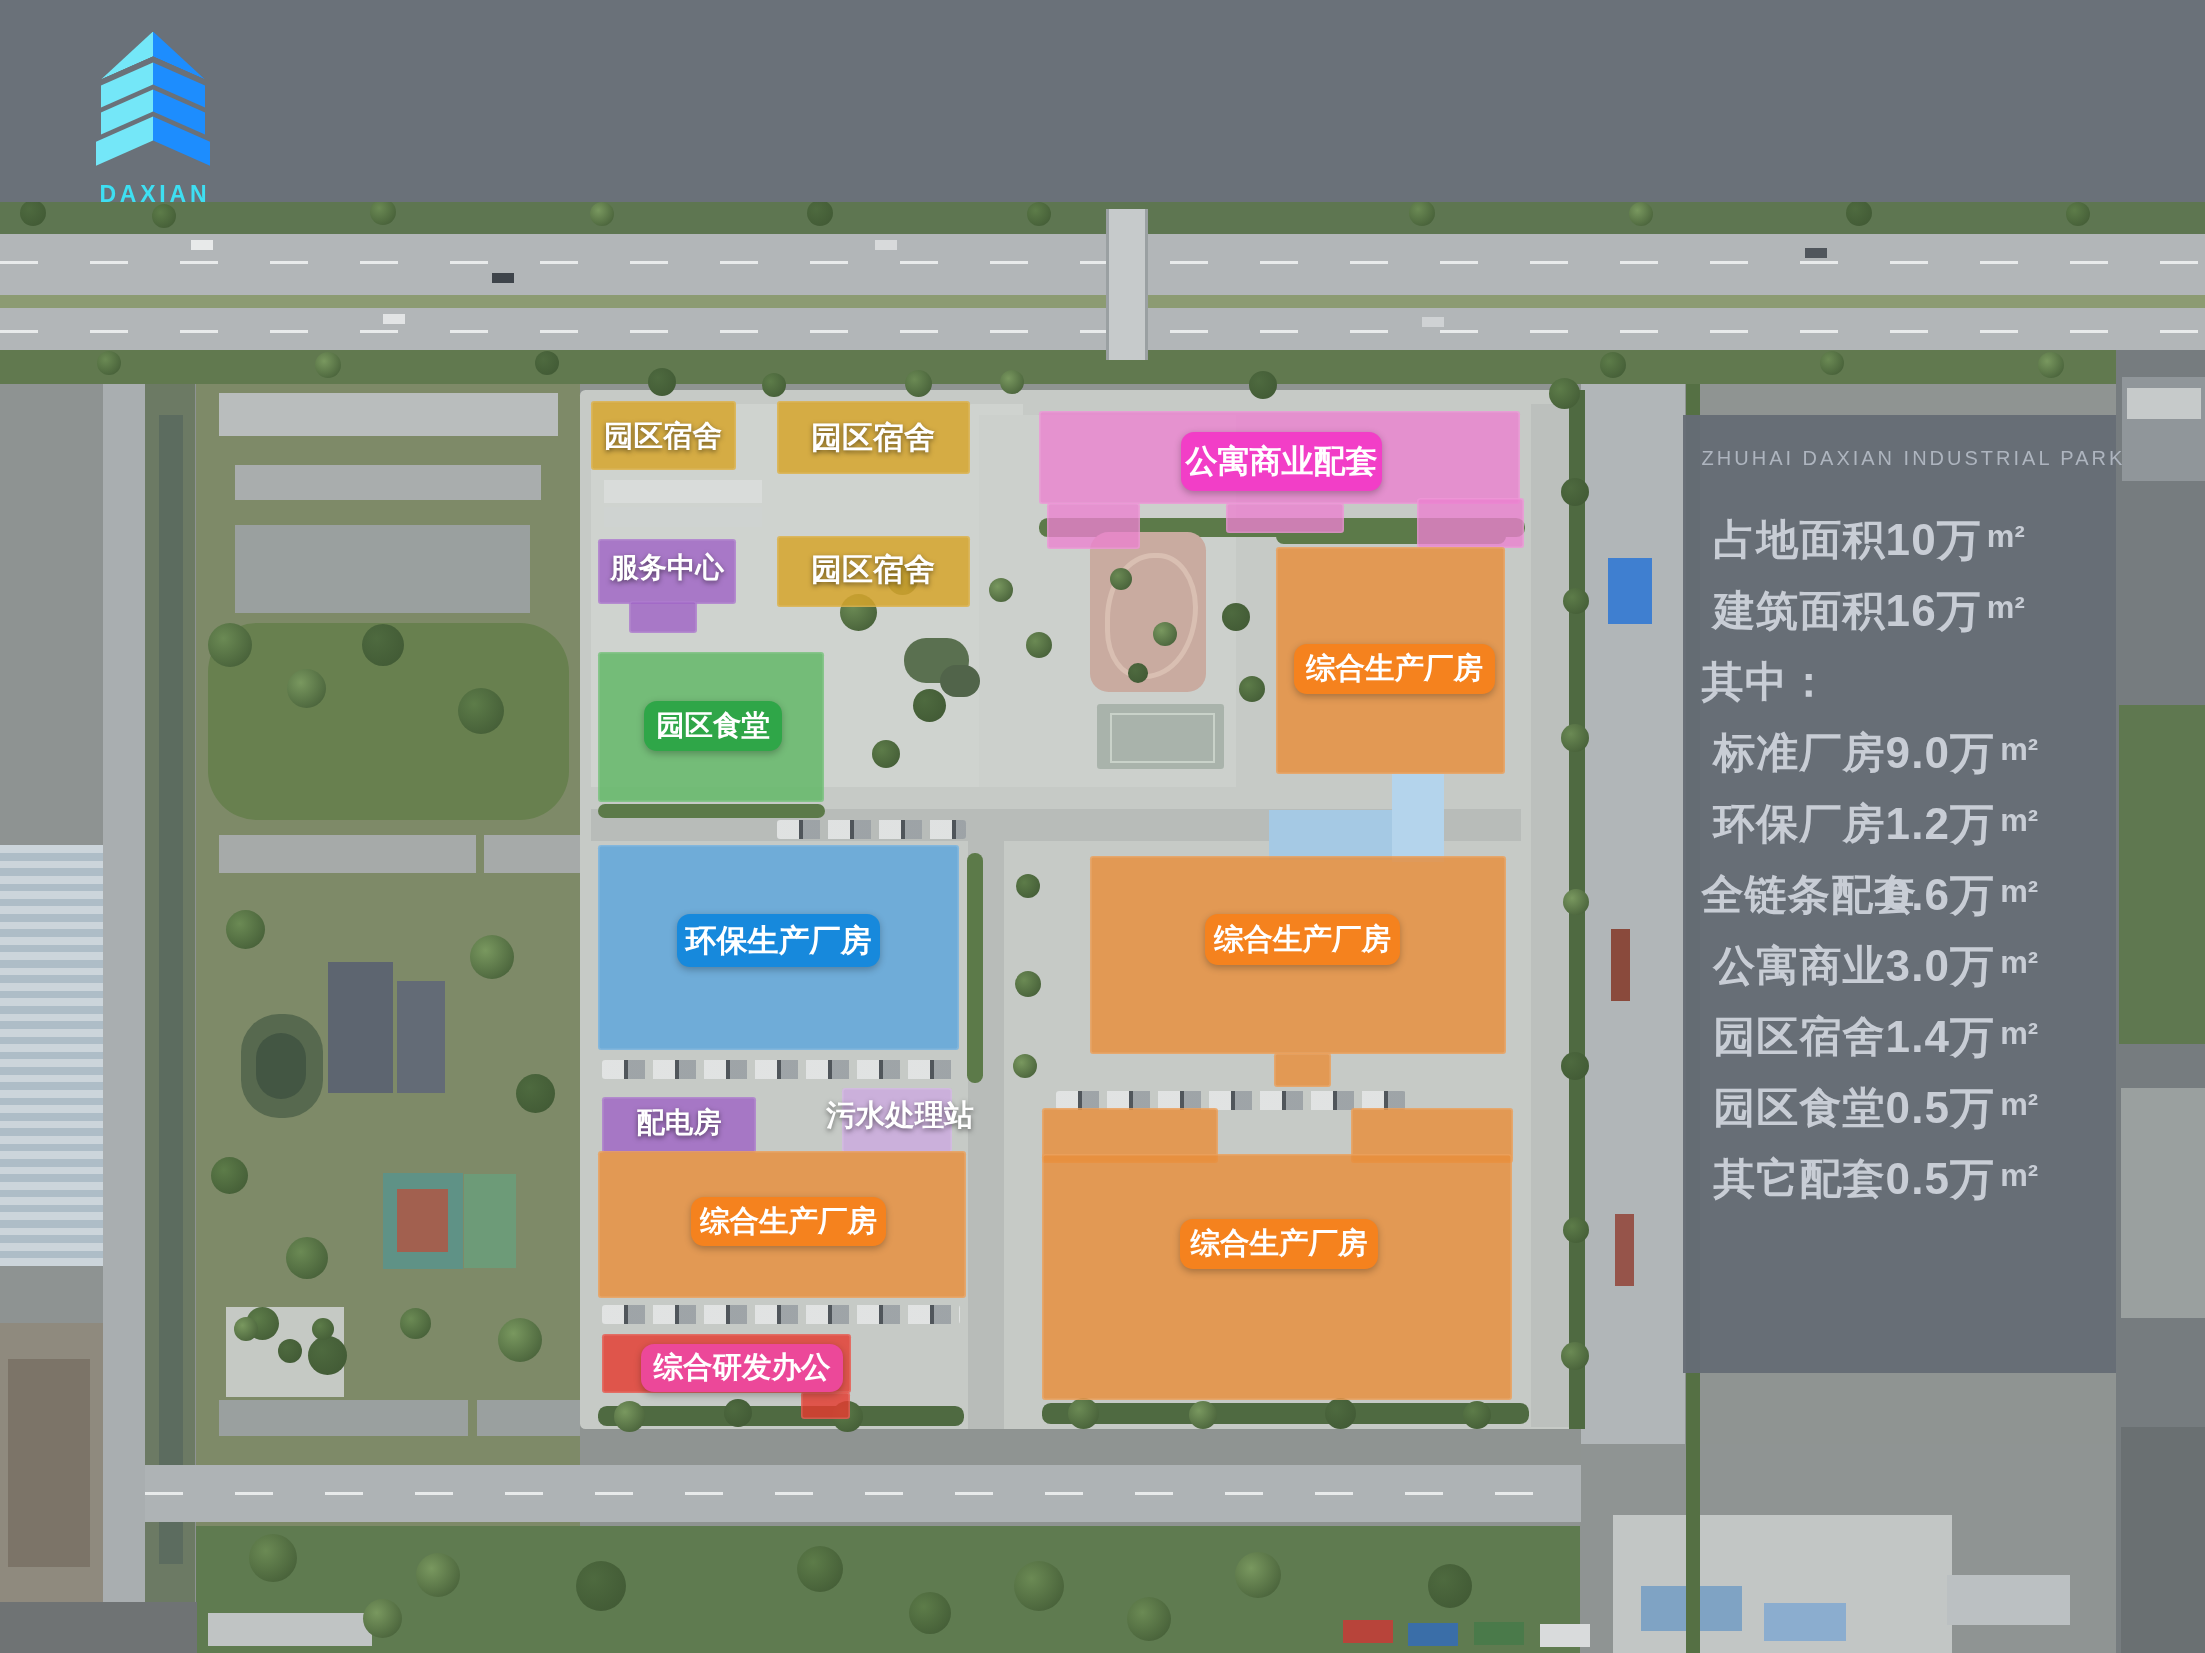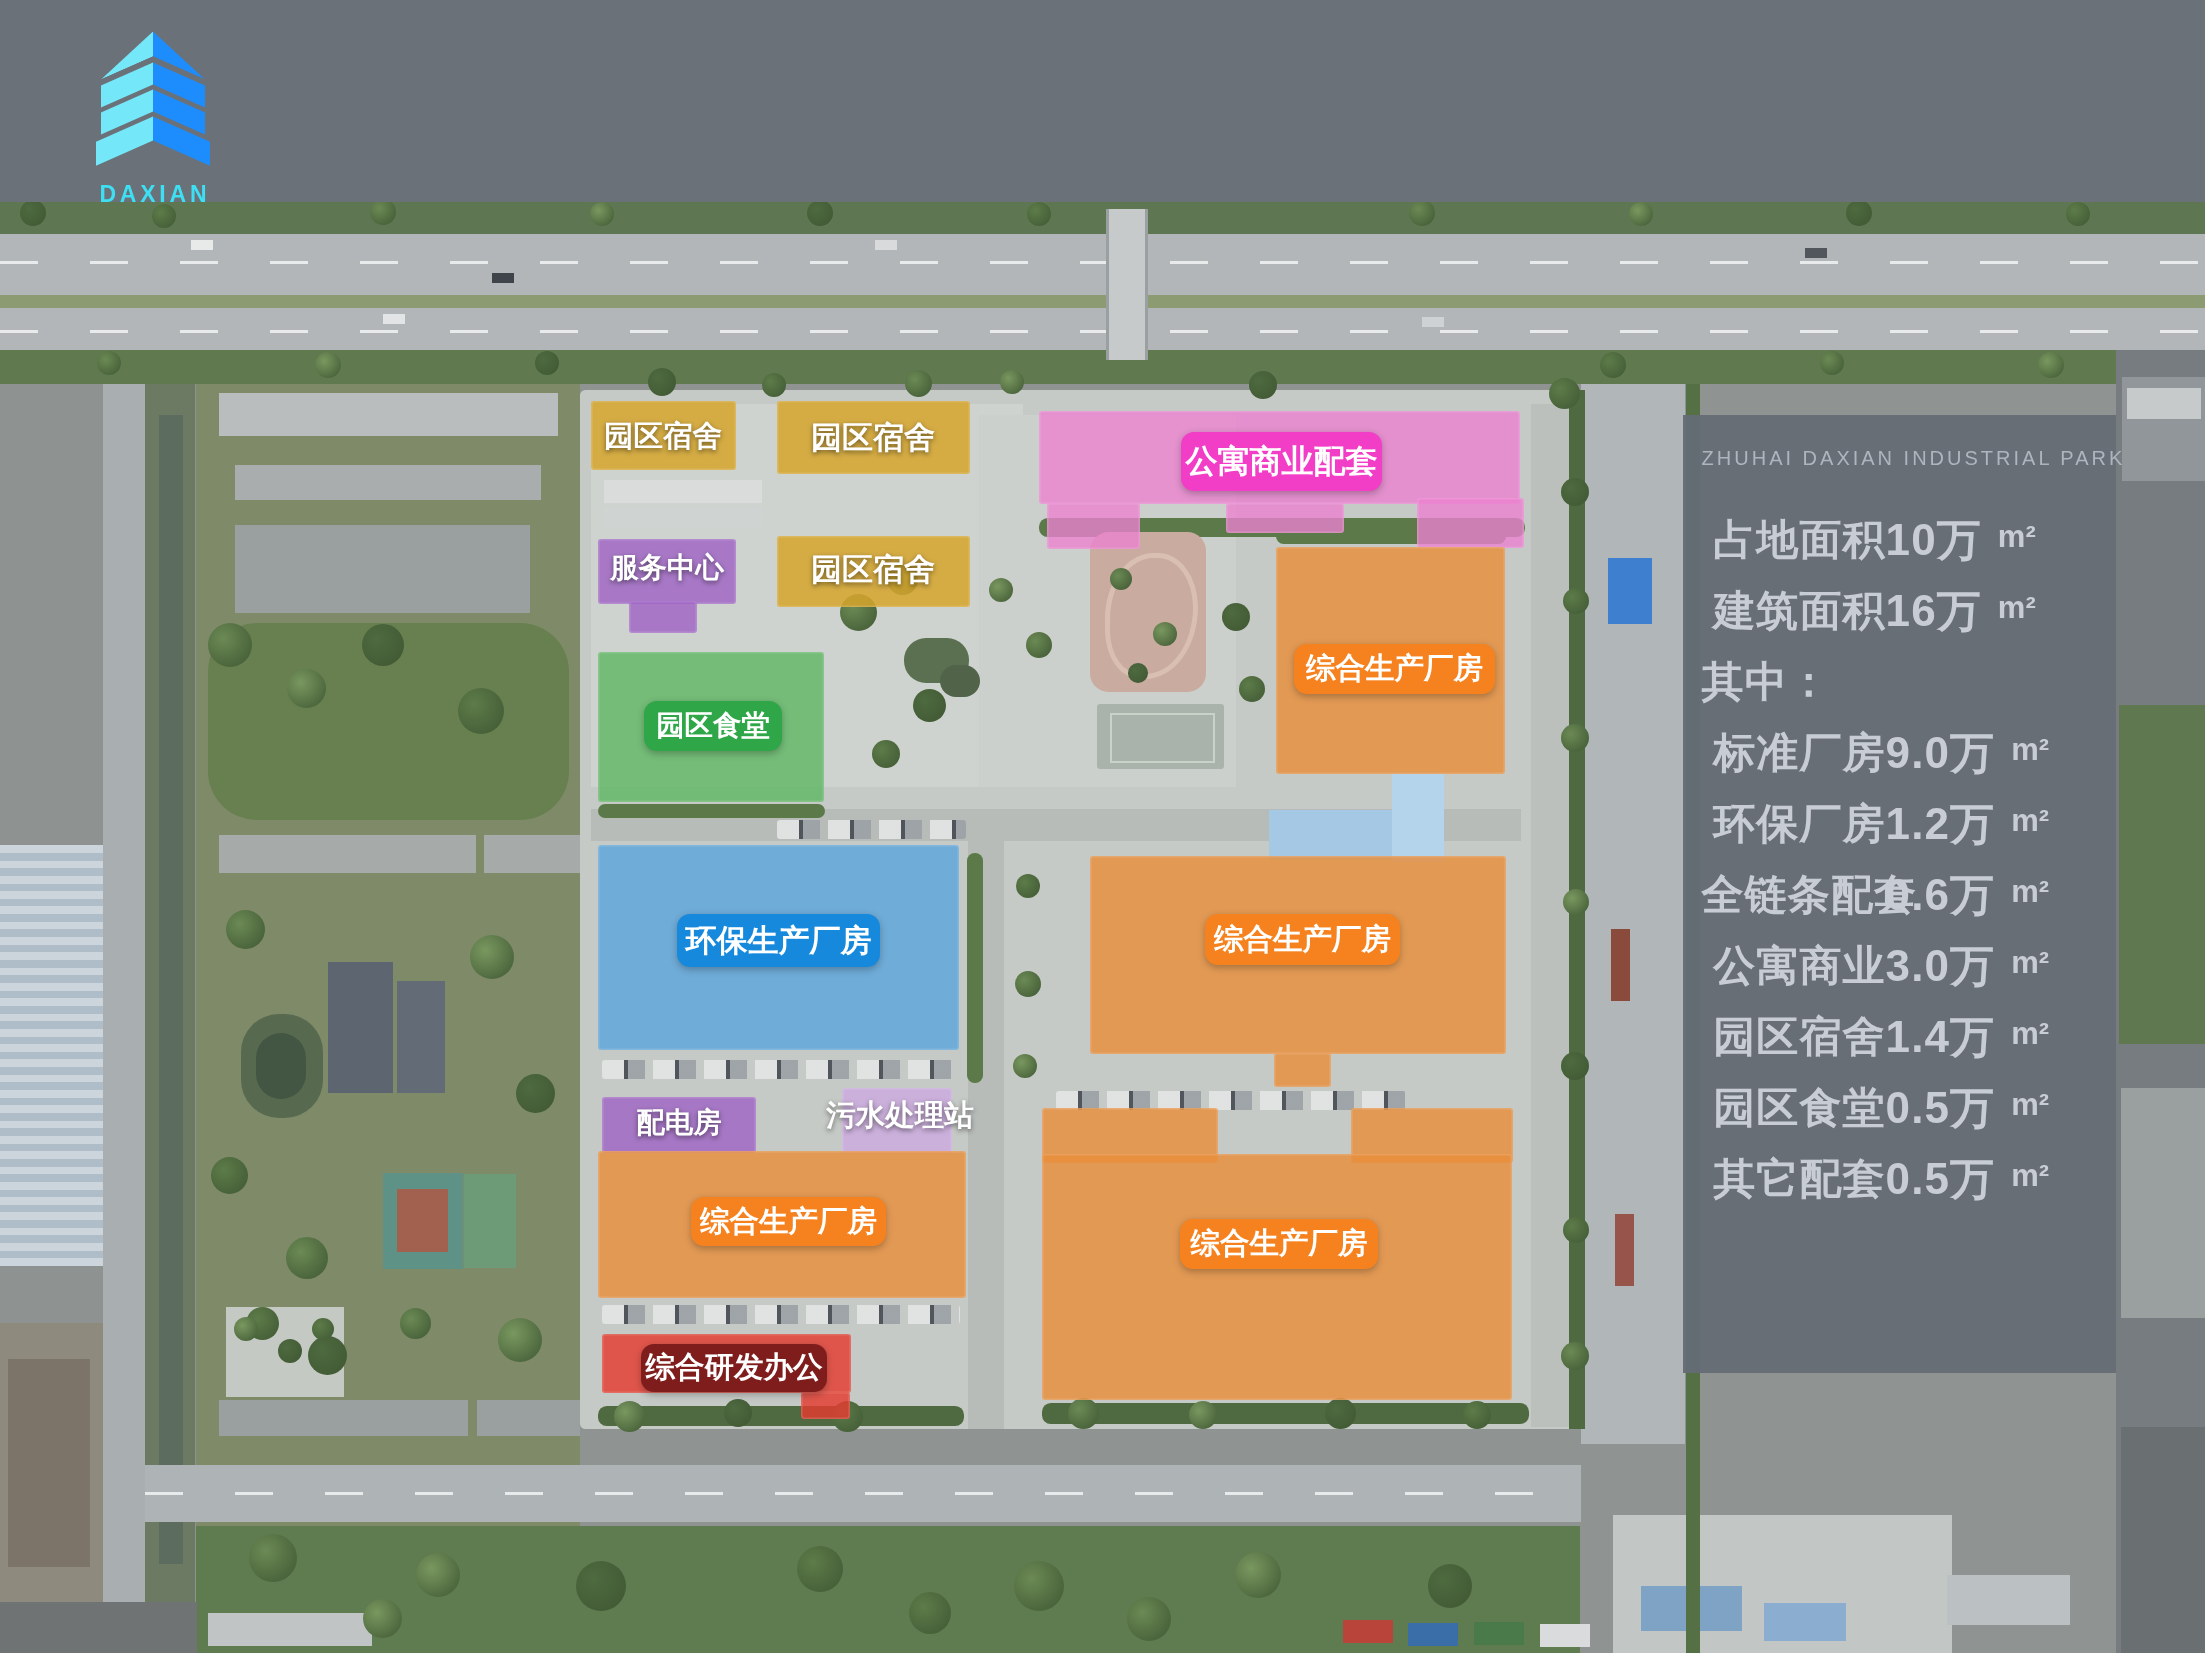--- a/index.html
+++ b/index.html
@@ -57,21 +57,21 @@
     background:rgba(101,108,117,.97);z-index:30;box-sizing:border-box;
     padding:24px 0 0 18.6px;color:#c8cdd5;
   }
   #panel-title{font-size:51px;font-weight:700;letter-spacing:3.3px;color:#cdd2d9;white-space:nowrap;}
   #panel-sub{margin-top:7.7px;font-size:20px;font-weight:400;letter-spacing:3px;color:#aeb5bf;white-space:nowrap;}
   #panel-rows{list-style:none;margin:35px 0 0 0;padding:0;text-align:right;}
   #panel-rows li{height:71px;display:flex;align-items:center;}
   #panel-rows .lbl{display:inline-block;width:184px;font-size:42px;font-weight:700;letter-spacing:1.1px;white-space:nowrap;}
   #panel-rows li.heading .lbl{width:auto;}
   #panel-rows .val{font-size:44px;font-weight:800;letter-spacing:1.1px;white-space:nowrap;}
-  #panel-rows .unit{font-size:31px;font-weight:700;margin-left:16px;transform:translateY(-3.3px);}
+  #panel-rows .unit{font-size:31px;font-weight:700;margin-left:5px;transform:translateY(-3.3px);}
 </style>
 </head>
 <body>
 
 <div id="stage">
 
   <div id="map">
       <div class="dec" style="left: 0px; top: 0px; width: 2205px; height: 164px; background: rgb(178, 182, 184);"></div>
       <div class="dec" style="left: 0px; top: 0px; width: 2205px; height: 32px; background: rgb(94, 118, 81);"></div>
       <div class="dec" style="left: 0px; top: 148px; width: 2205px; height: 34px; background: rgb(97, 121, 79);"></div>
@@ -261,21 +261,21 @@
       <div class="bldg" style="left: 1274px; top: 851px; width: 57px; height: 34px; background: rgba(232, 142, 58, 0.82);"></div>
       <div class="bldg-badge" style="left: 1205px; top: 712px; width: 195px; height: 51px; font-size: 29.5px; background: rgb(245, 130, 30);">综合生产厂房</div>
       <div class="bldg" style="left: 602px; top: 895px; width: 154px; height: 56px; background: rgba(158, 98, 196, 0.8);"></div>
       <div class="bldg-label" style="left: 679px; top: 921px; font-size: 28.4px;">配电房</div>
       <div class="bldg" style="left: 842px; top: 886px; width: 110px; height: 65px; background: rgba(206, 162, 230, 0.65);"></div>
       <div class="bldg-label" style="left: 900px; top: 914px; font-size: 29.5px;">污水处理站</div>
       <div class="bldg" style="left: 598px; top: 949px; width: 368px; height: 147px; background: rgba(232, 142, 58, 0.82);"></div>
       <div class="bldg-badge" style="left: 691px; top: 995px; width: 195px; height: 49px; font-size: 29.5px; background: rgb(245, 130, 30);">综合生产厂房</div>
       <div class="bldg" style="left: 602px; top: 1132px; width: 249px; height: 59px; background: rgba(228, 58, 48, 0.82);"></div>
       <div class="bldg" style="left: 801px; top: 1190px; width: 49px; height: 27px; background: rgba(228, 58, 48, 0.82);"></div>
-      <div class="bldg-badge" style="left: 641px; top: 1142px; width: 186px; height: 48px; font-size: 29.5px; background: #7f1d1d;">综合研发办公</div>
+      <div class="bldg-badge" style="left: 641px; top: 1142px; width: 202px; height: 48px; font-size: 29.5px; background: #ec4899;">综合研发办公</div>
       <div class="bldg" style="left: 1042px; top: 906px; width: 176px; height: 55px; background: rgba(232, 142, 58, 0.82);"></div>
       <div class="bldg" style="left: 1351px; top: 906px; width: 162px; height: 55px; background: rgba(232, 142, 58, 0.82);"></div>
       <div class="bldg" style="left: 1042px; top: 952px; width: 470px; height: 246px; background: rgba(232, 142, 58, 0.82);"></div>
       <div class="bldg-badge" style="left: 1180px; top: 1017px; width: 198px; height: 50px; font-size: 29.5px; background: rgb(245, 130, 30);">综合生产厂房</div>
     </div>
 
   <div id="header">
     <div id="logo">
 
       <div class="lg-col L skL">

